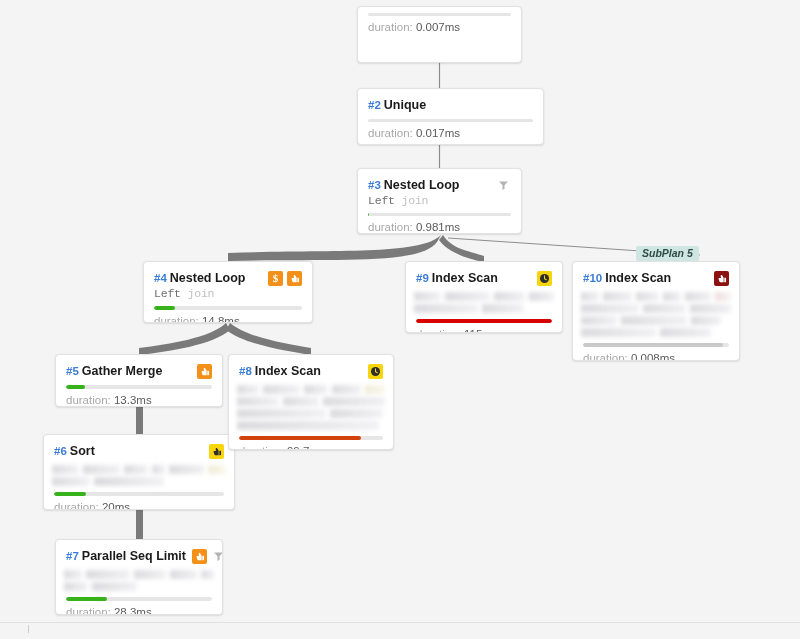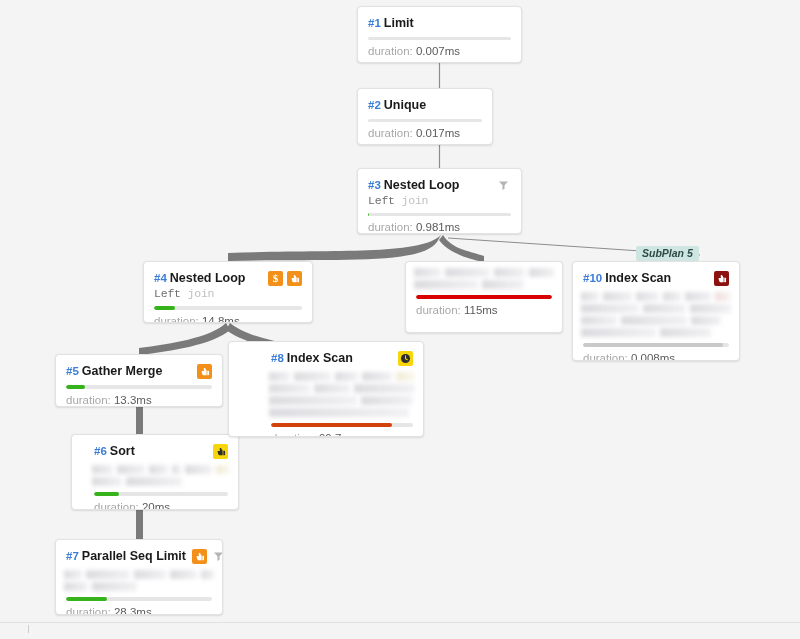--- a/index.html
+++ b/index.html
@@ -182,29 +182,26 @@
 
     <rect x="136" y="407" width="7" height="28" fill="#7a7a7a"></rect>
 
     <rect x="136" y="510" width="7" height="30" fill="#7a7a7a"></rect>
   </svg>
 
   <div class="subplan-label" style="left:636px; top:246px;">SubPlan 5</div>
 
   <div id="nodes-host">
       <div class="node" style="left: 357px; top: 6px; width: 165px; height: 57px;">
-        <div class="node-head">
-          <div class="node-title"><span class="node-num">#1</span><span>Limit</span></div>
-        </div>
         <div class="bar-wrap thin">
           <div class="bar-fill" style="width: 0%; background: rgb(201, 201, 201);"></div>
         </div>
         <div class="duration"><span>duration: </span><b>0.007ms</b></div>
       </div>
-      <div class="node" style="left: 357px; top: 88px; width: 136px; height: 57px;">
+      <div class="node" style="left: 357px; top: 88px; width: 187px; height: 57px;">
         <div class="node-head">
           <div class="node-title"><span class="node-num">#2</span><span>Unique</span></div>
         </div>
         <div class="bar-wrap thin">
           <div class="bar-fill" style="width: 0%; background: rgb(201, 201, 201);"></div>
         </div>
         <div class="duration"><span>duration: </span><b>0.017ms</b></div>
       </div>
       <div class="node" style="left: 357px; top: 168px; width: 165px; height: 66px;">
         <div class="node-head">
@@ -252,21 +249,21 @@
                 <path d="M5.5 1h5.2c.7 0 1.2.4 1.4 1l1.3 4c.3.9-.3 1.8-1.2 1.8H9.6l.5 2.6c.2 1-.5 1.9-1.5 1.9-.5 0-.9-.3-1.1-.7L5.4 8.2V1zM2.4 1h1.9v7H2.4c-.5 0-.9-.4-.9-.9V1.9c0-.5.4-.9.9-.9z" fill="currentColor" transform="rotate(180 8 7)"></path>
               </svg>
             </div>
           </div>
         </div>
         <div class="bar-wrap">
           <div class="bar-fill" style="width: 13%; background: rgb(54, 179, 26);"></div>
         </div>
         <div class="duration"><span>duration: </span><b>13.3ms</b></div>
       </div>
-      <div class="node" style="left: 71px; top: 434px; width: 168px; height: 76px; padding-left: 12px;">
+      <div class="node" style="left: 43px; top: 434px; width: 192px; height: 76px;">
         <div class="node-head">
           <div class="node-title"><span class="node-num">#6</span><span>Sort</span></div>
           <div class="badges">
             <div class="badge yellow">
               <svg width="10" height="10" viewBox="0 0 16 16">
                 <path d="M5.5 1h5.2c.7 0 1.2.4 1.4 1l1.3 4c.3.9-.3 1.8-1.2 1.8H9.6l.5 2.6c.2 1-.5 1.9-1.5 1.9-.5 0-.9-.3-1.1-.7L5.4 8.2V1zM2.4 1h1.9v7H2.4c-.5 0-.9-.4-.9-.9V1.9c0-.5.4-.9.9-.9z" fill="currentColor" transform="rotate(180 8 7)"></path>
               </svg>
             </div>
           </div>
         </div>
@@ -316,21 +313,21 @@
           <div class="blur-row">
             <div class="blur-chip" style="width: 16%;"></div>
             <div class="blur-chip" style="width: 30%;"></div>
           </div>
         </div>
         <div class="bar-wrap">
           <div class="bar-fill" style="width: 28%; background: rgb(54, 179, 26);"></div>
         </div>
         <div class="duration"><span>duration: </span><b>28.3ms</b></div>
       </div>
-      <div class="node" style="left: 228px; top: 341px; width: 196px; height: 96px; padding-left: 32px;">
+      <div class="node" style="left: 228px; top: 354px; width: 166px; height: 96px;">
         <div class="node-head">
           <div class="node-title"><span class="node-num">#8</span><span>Index Scan</span></div>
           <div class="badges">
             <div class="badge yellow">
               <svg width="11" height="11" viewBox="0 0 16 16">
                 <circle cx="8" cy="8" r="6.6" fill="currentColor"></circle>
                 <path d="M8 4.2v4.1l2.6 1.6" stroke="#f6d50b" stroke-width="1.5" fill="none" stroke-linecap="round"></path>
               </svg>
             </div>
           </div>
@@ -355,20 +352,31 @@
           <div class="blur-row">
             <div class="blur-chip" style="width: 96%;"></div>
           </div>
         </div>
         <div class="bar-wrap">
           <div class="bar-fill" style="width: 85%; background: rgb(210, 67, 12);"></div>
         </div>
         <div class="duration"><span>duration: </span><b>99.7ms</b></div>
       </div>
       <div class="node" style="left: 405px; top: 261px; width: 158px; height: 72px;">
+        <div class="node-head">
+          <div class="node-title"><span class="node-num">#9</span><span>Index Scan</span></div>
+          <div class="badges">
+            <div class="badge yellow">
+              <svg width="11" height="11" viewBox="0 0 16 16">
+                <circle cx="8" cy="8" r="6.6" fill="currentColor"></circle>
+                <path d="M8 4.2v4.1l2.6 1.6" stroke="#f6d50b" stroke-width="1.5" fill="none" stroke-linecap="round"></path>
+              </svg>
+            </div>
+          </div>
+        </div>
         <div class="blur">
           <div class="blur-row">
             <div class="blur-chip" style="width: 24%;"></div>
             <div class="blur-chip" style="width: 40%;"></div>
             <div class="blur-chip" style="width: 28%;"></div>
             <div class="blur-chip" style="width: 22%;"></div>
           </div>
           <div class="blur-row">
             <div class="blur-chip" style="width: 46%;"></div>
             <div class="blur-chip" style="width: 30%;"></div>

